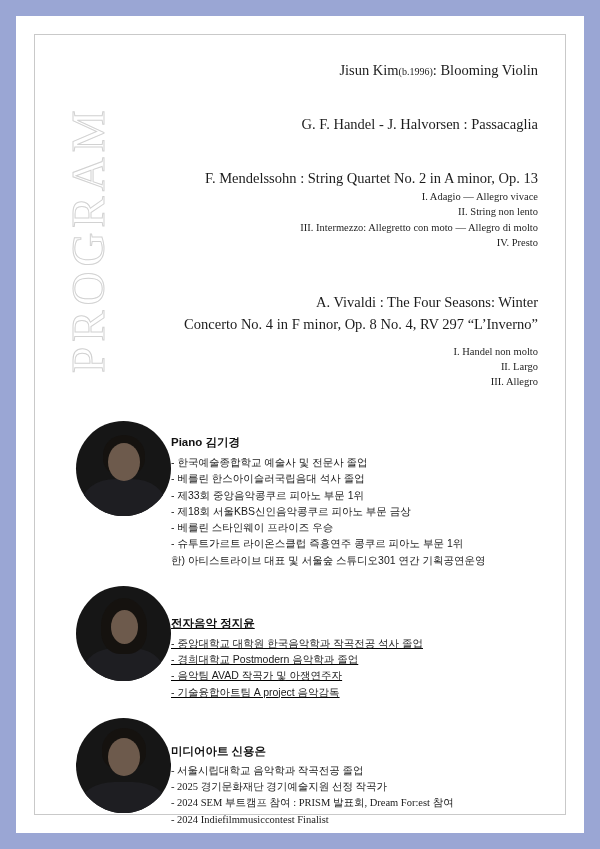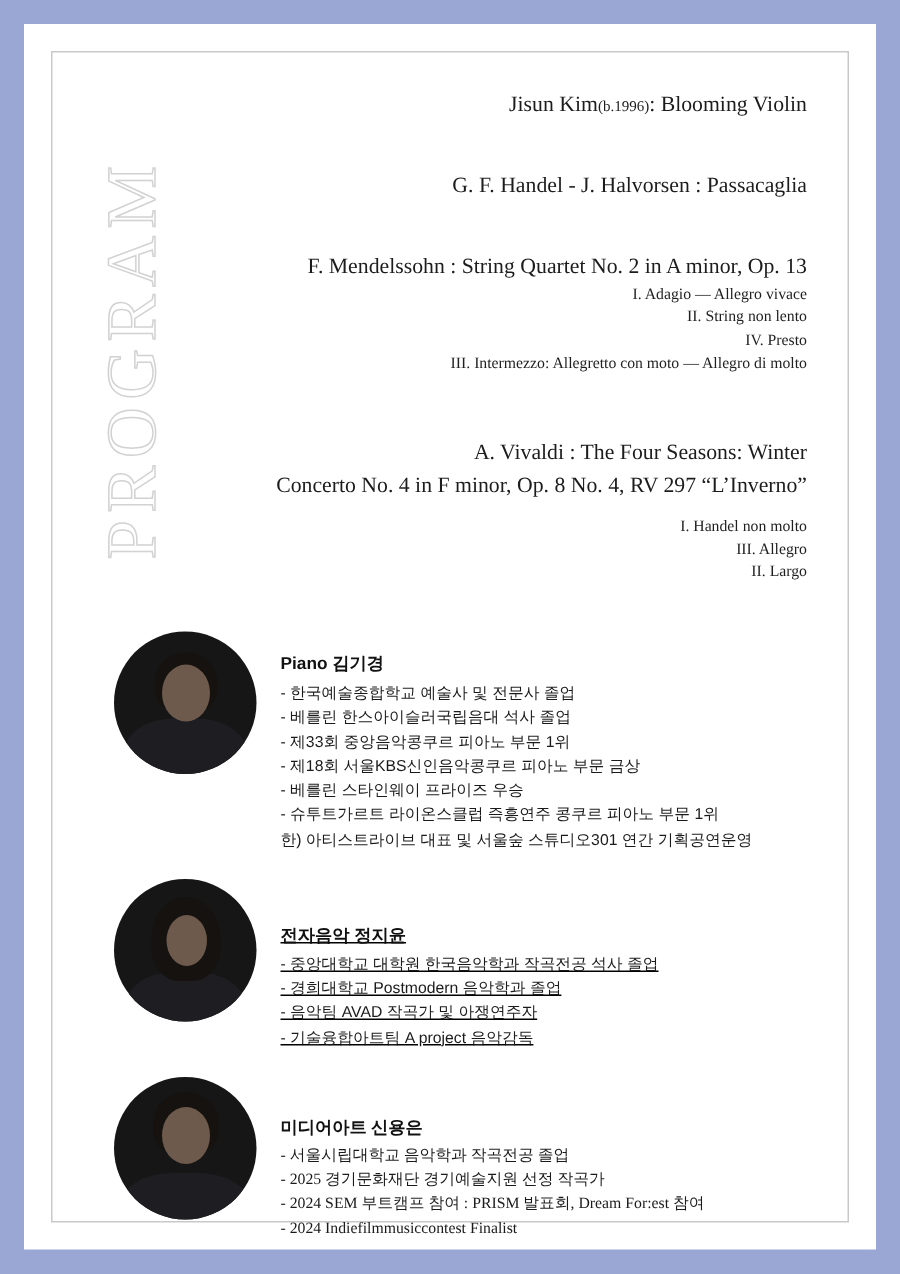--- a/index.html
+++ b/index.html
@@ -104,21 +104,20 @@
     position: absolute;
     border-radius: 40% 40% 0 0;
     background: #1e1e22;
   }
   .photo .hair {
     position: absolute;
     border-radius: 50% 50% 40% 40%;
     background: #15120f;
   }
   .bio-text {
-    margin-left: 16px;
     padding-top: 14px;
     font-family: "Liberation Sans", sans-serif;
   }
   .bio-name {
     font-size: 11.5px;
     font-weight: bold;
     color: #111;
     margin-bottom: 4px;
   }
   .bio-line {
@@ -154,35 +153,35 @@
     </div>
 
     <div class="spacer-1"></div>
 
     <div class="piece">
       <div class="piece-title">
         <span>F. Mendelssohn : String Quartet No. 2 in A minor, Op. 13</span>
       </div>
       <div class="mvt">I. Adagio — Allegro vivace</div>
       <div class="mvt">II. String non lento</div>
+      <div class="mvt">III. Intermezzo: Allegretto con moto — Allegro di molto</div>
       <div class="mvt">IV. Presto</div>
-      <div class="mvt">III. Intermezzo: Allegretto con moto — Allegro di molto</div>
     </div>
 
     <div class="gap-lg"></div>
 
     <div class="piece">
       <div class="piece-title">
         <span>A. Vivaldi : The Four Seasons: Winter</span>
       </div>
       <div class="piece-title">Concerto No. 4 in F minor, Op. 8 No. 4, RV 297 “L’Inverno”</div>
       <div style="height:8px"></div>
       <div class="mvt">I. Handel non molto</div>
+      <div class="mvt">II. Largo</div>
       <div class="mvt">III. Allegro</div>
-      <div class="mvt">II. Largo</div>
     </div>
 
   </div>
 
   <div class="bios">
 
     <div class="bio bio-1">
       <div class="photo">
         <div class="body" style="left:6px; top:58px; width:83px; height:60px;"></div>
         <div class="hair" style="left:27px; top:14px; width:42px; height:40px;"></div>

